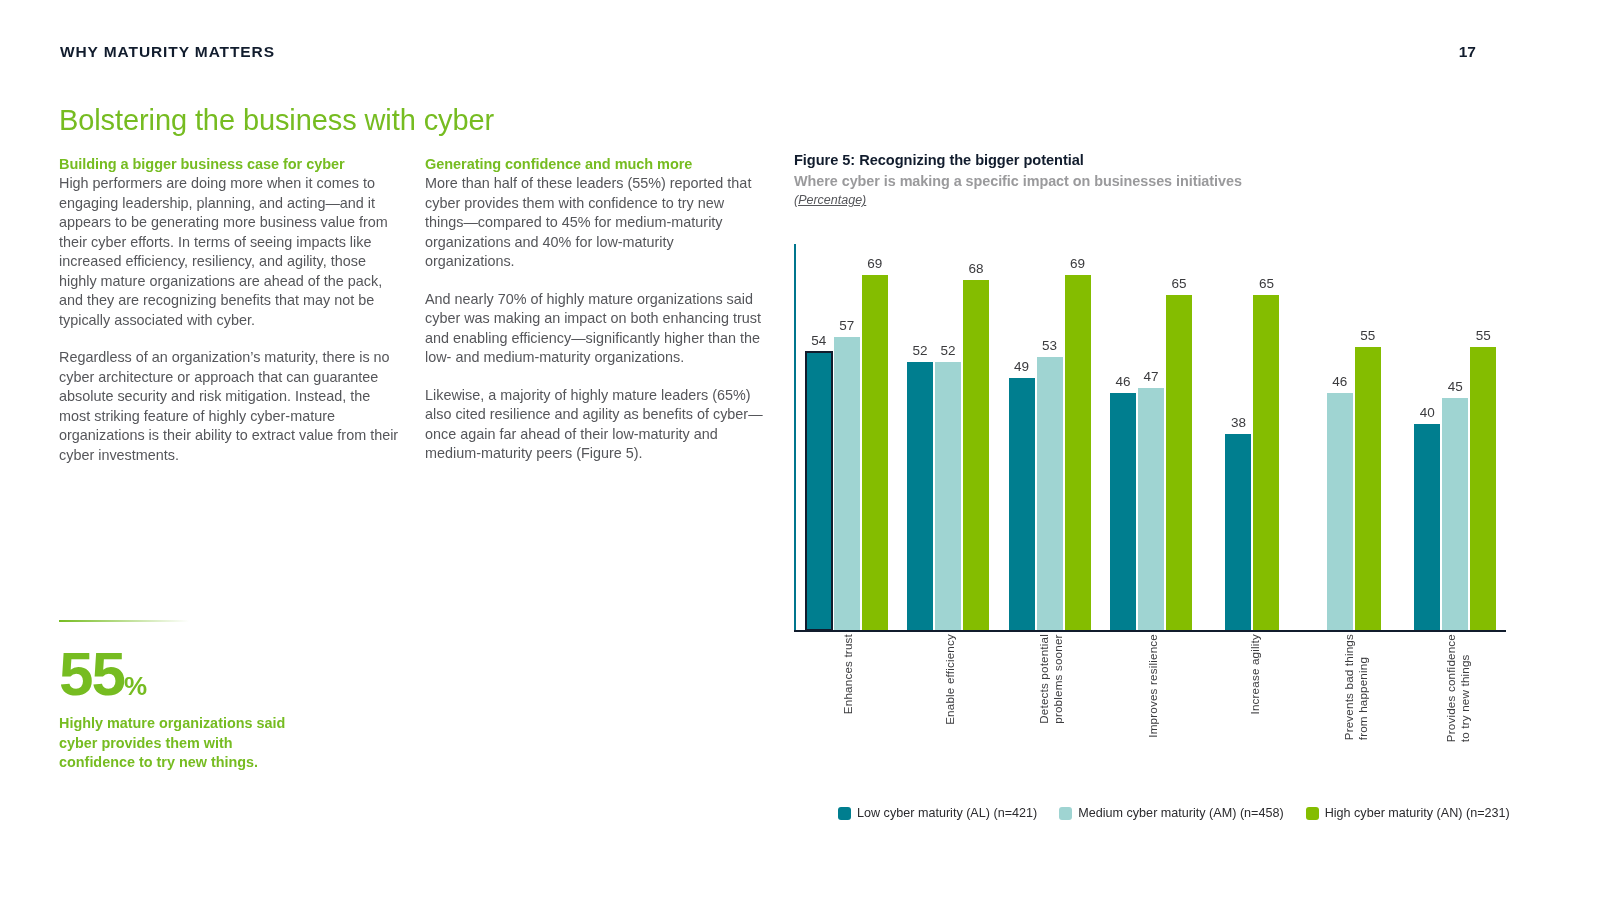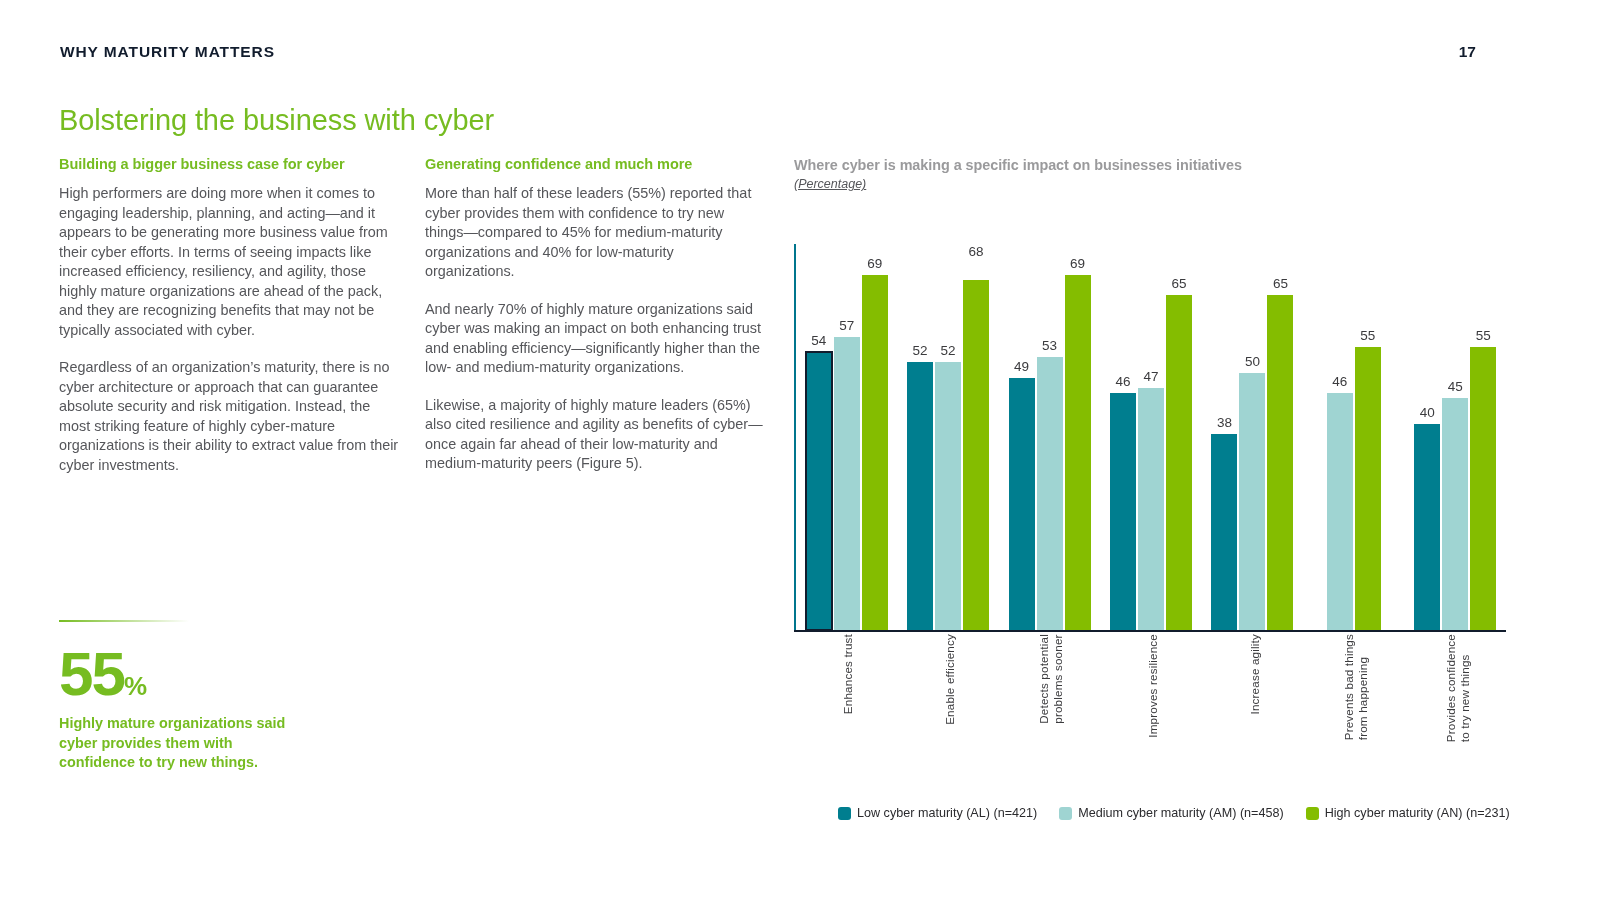--- a/index.html
+++ b/index.html
@@ -28,21 +28,21 @@
     font-size: 29px; font-weight: 400; color: #76BC21;
     letter-spacing: -0.1px;
   }
 
   
   .col { position: absolute; top: 156px; width: 342px; }
   .col-1 { left: 59px; }
   .col-2 { left: 425px; width: 340px; }
   .col h3 {
     font-size: 14.5px; font-weight: bold; color: #76BC21;
-    margin-bottom: 12px; letter-spacing: -0.05px;
+    margin-bottom: 2px; letter-spacing: -0.05px;
   }
   .col p {
     font-size: 14.4px; line-height: 19.5px; color: #55565A;
     margin-bottom: 18px;
   }
   .col p:last-child { margin-bottom: 0; }
 
   
   .stat-block { position: absolute; left: 59px; top: 620px; width: 240px; }
   .stat-rule {
@@ -168,20 +168,21 @@
   <div class="stat-block">
     <div class="stat-rule"></div>
     <div class="stat-number">
       <span>55</span>
       <span class="pct">%</span>
     </div>
     <div class="stat-caption">Highly mature organizations said cyber provides them with confidence to try new things.</div>
   </div>
 
   <div class="figure">
+    <div class="fig-title">Figure 5: Recognizing the bigger potential</div>
     <div class="fig-subtitle">Where cyber is making a specific impact on businesses initiatives</div>
     <div class="fig-unit">(Percentage)</div>
   </div>
 
   <div class="chart">
     <div class="axis-y"></div>
     <div class="axis-x"></div>
     <div class="plot" id="plot">
         <div class="group">
           <div class="bar-wrap">
@@ -201,21 +202,21 @@
           <div class="bar-wrap">
             <div class="bar s0" style="height: 268px; background: rgb(0, 126, 143);"></div>
             <div class="bar-label" style="bottom: 272px;">52</div>
           </div>
           <div class="bar-wrap">
             <div class="bar s1" style="height: 268px; background: rgb(159, 212, 210);"></div>
             <div class="bar-label" style="bottom: 272px;">52</div>
           </div>
           <div class="bar-wrap">
             <div class="bar s2" style="height: 350px; background: rgb(132, 189, 0);"></div>
-            <div class="bar-label" style="bottom: 371px;">68</div>
+            <div class="bar-label" style="bottom: 354px;">68</div>
           </div>
         </div>
         <div class="group">
           <div class="bar-wrap">
             <div class="bar s0" style="height: 252px; background: rgb(0, 126, 143);"></div>
             <div class="bar-label" style="bottom: 256px;">49</div>
           </div>
           <div class="bar-wrap">
             <div class="bar s1" style="height: 273px; background: rgb(159, 212, 210);"></div>
             <div class="bar-label" style="bottom: 277px;">53</div>
@@ -236,24 +237,20 @@
           </div>
           <div class="bar-wrap">
             <div class="bar s2" style="height: 335px; background: rgb(132, 189, 0);"></div>
             <div class="bar-label" style="bottom: 339px;">65</div>
           </div>
         </div>
         <div class="group">
           <div class="bar-wrap">
             <div class="bar s0" style="height: 196px; background: rgb(0, 126, 143);"></div>
             <div class="bar-label" style="bottom: 200px;">38</div>
-          </div>
-          <div class="bar-wrap">
-            <div class="bar s1" style="height: 257px; background: rgb(159, 212, 210);"></div>
-            <div class="bar-label" style="bottom: 261px;">50</div>
           </div>
           <div class="bar-wrap">
             <div class="bar s2" style="height: 335px; background: rgb(132, 189, 0);"></div>
             <div class="bar-label" style="bottom: 339px;">65</div>
           </div>
         </div>
         <div class="group">
           <div class="bar-wrap">
             <div class="bar s1" style="height: 237px; background: rgb(159, 212, 210);"></div>
             <div class="bar-label" style="bottom: 241px;">46</div>

